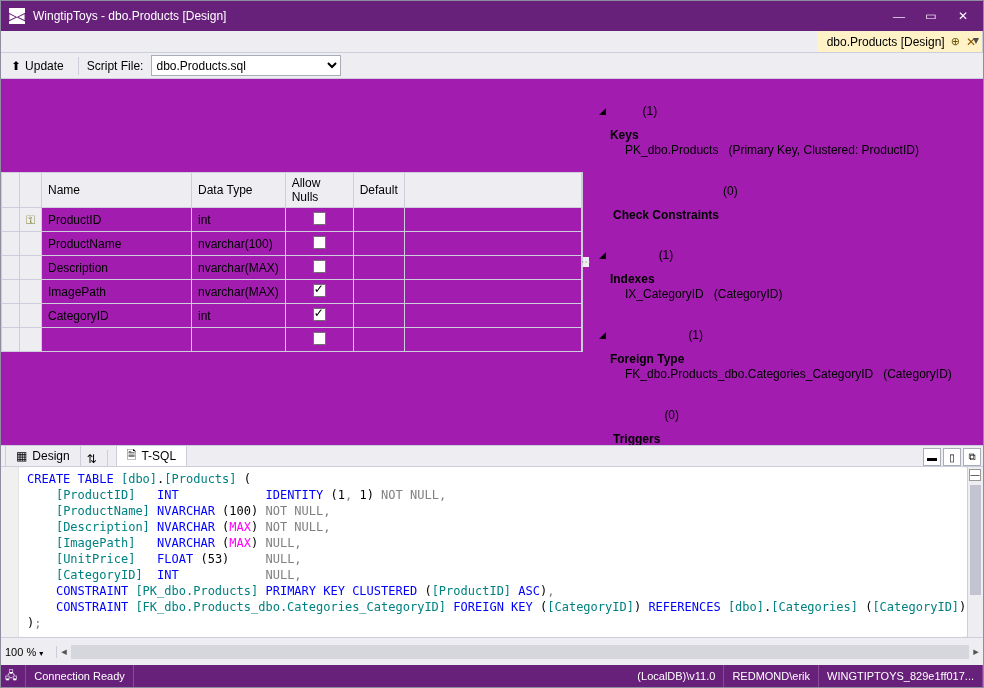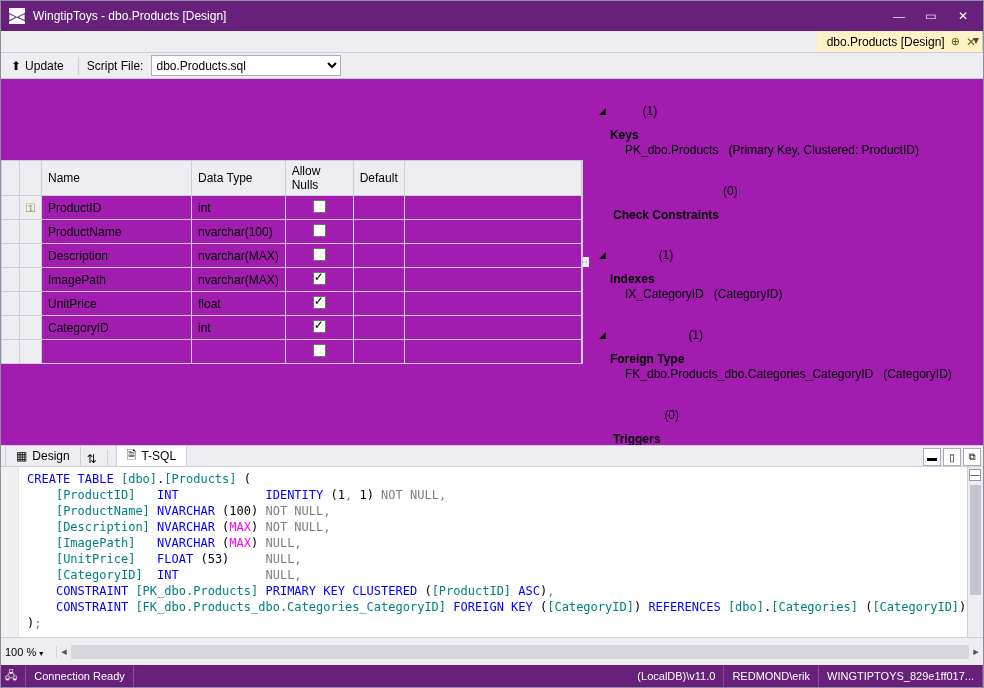--- a/index.html
+++ b/index.html
@@ -141,29 +141,20 @@
                 <td class="icon"></td>
                 <td>ImagePath</td>
                 <td>nvarchar(MAX)</td>
                 <td class="chk"><span class="cb checked"></span></td>
                 <td></td>
                 <td></td>
               </tr>
               <tr>
                 <td class="rowh"></td>
                 <td class="icon"></td>
-                <td>UnitPrice</td>
-                <td>float</td>
-                <td class="chk"><span class="cb checked"></span></td>
-                <td></td>
-                <td></td>
-              </tr>
-              <tr>
-                <td class="rowh"></td>
-                <td class="icon"></td>
                 <td>CategoryID</td>
                 <td>int</td>
                 <td class="chk"><span class="cb checked"></span></td>
                 <td></td>
                 <td></td>
               </tr>
               <tr>
                 <td class="rowh"></td>
                 <td class="icon"></td>
                 <td></td>

